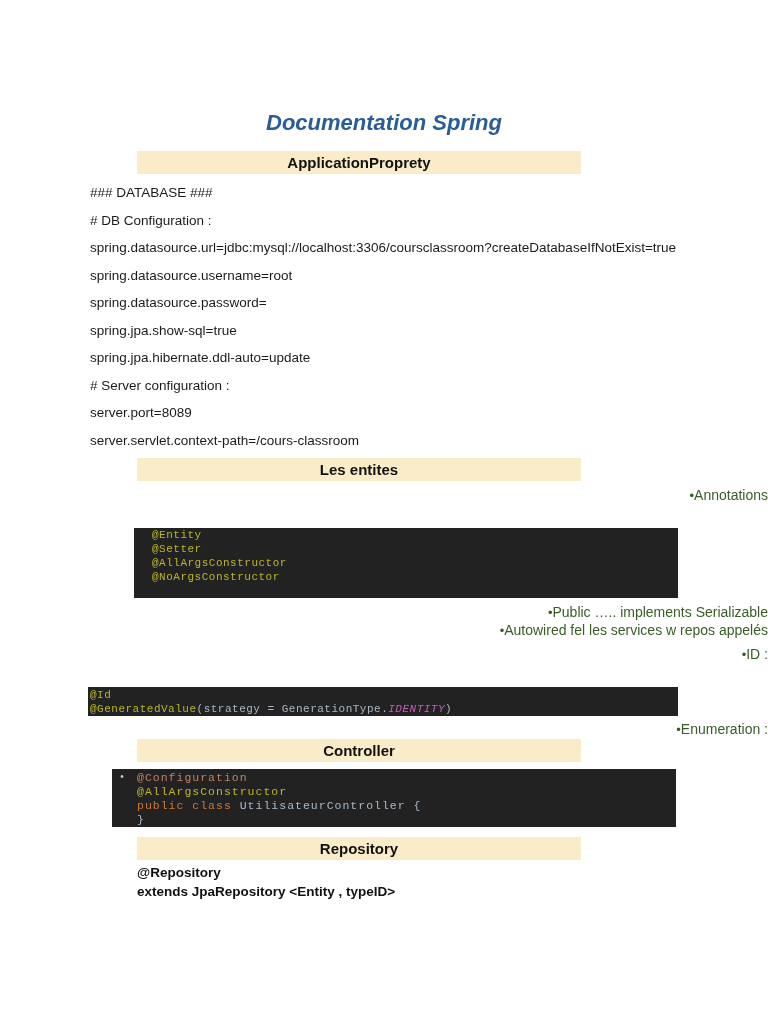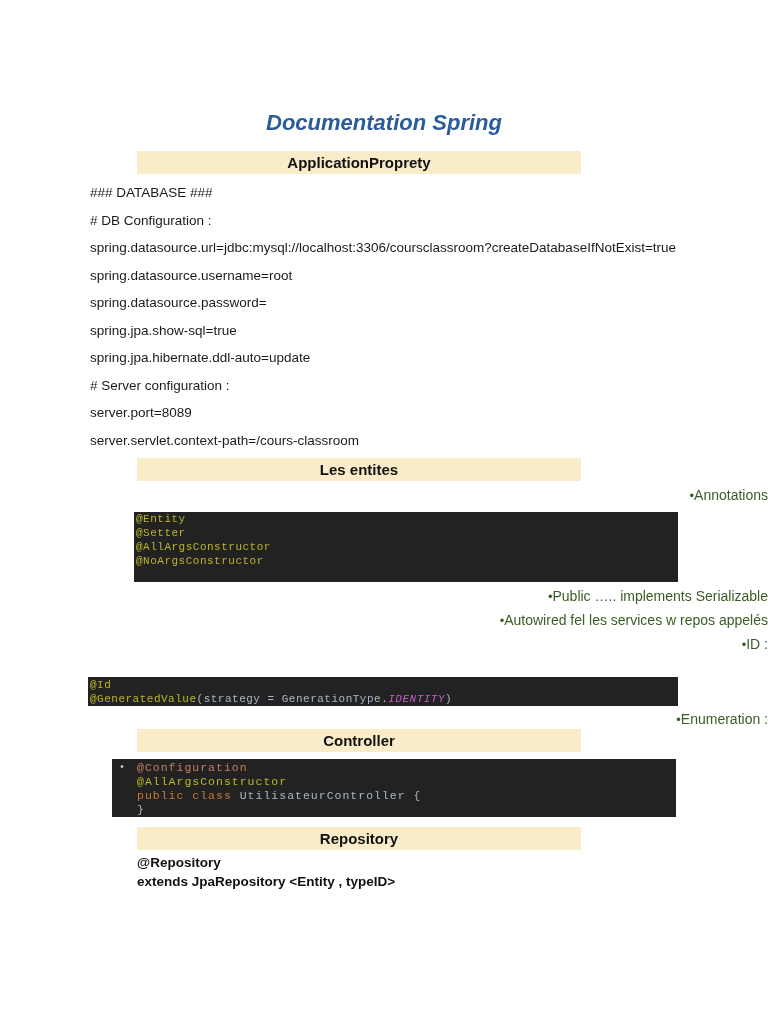--- a/index.html
+++ b/index.html
@@ -46,39 +46,39 @@
     font-size:14px;font-weight:normal;color:#395C25;
     white-space:nowrap;
     text-align:right;
   }
   .bullet-row .dot{
     display:inline-block;width:22px;
     font-size:13px;
   }
   .b-annotations{margin-top:5px;}
   .b-public{margin-top:5px;}
-  .b-autowired{margin-top:6px;}
+  .b-autowired{}
   .b-id{margin-top:6px;}
   .b-enumeration{margin-top:4px;}
   .code{
     background:#222222;
     font-family:"Liberation Mono", monospace;
     font-size:11px;letter-spacing:0.5px;
     color:#A9B7C6;
   }
   .code .ln{height:14px;line-height:14px;white-space:nowrap;}
   .ann{color:#BBB529;}
   .kw{color:#CC7832;}
   .restann{color:#C4815C;}
   .const{color:#C75CC7;font-style:italic;}
   .gray{color:#A9B7C6;}
   .code-annotations{
-    margin-left:134px;margin-top:8px;
+    margin-left:134px;margin-top:24px;
     width:544px;height:70px;
-    padding-left:2px;box-sizing:border-box;
+    padding-left:18px;box-sizing:border-box;
   }
   .code-id{
     margin-left:88px;margin-top:24px;
     width:590px;height:29px;
     padding:1px 0 0 2px;box-sizing:border-box;
   }
   .code-enum{
     margin-left:88px;margin-top:8px;
     width:590px;height:15px;
     padding:1px 0 0 2px;box-sizing:border-box;

